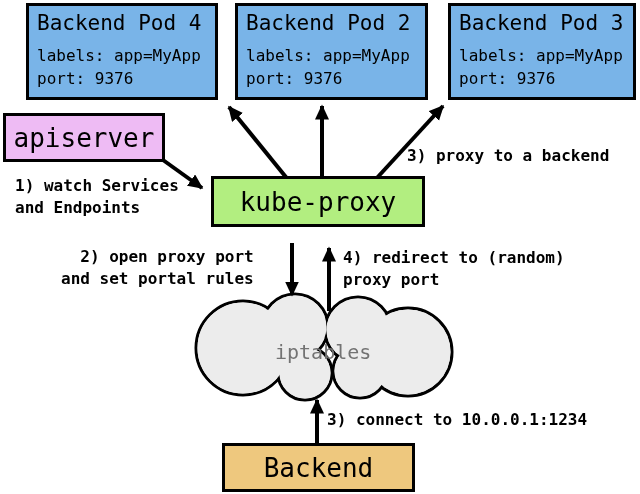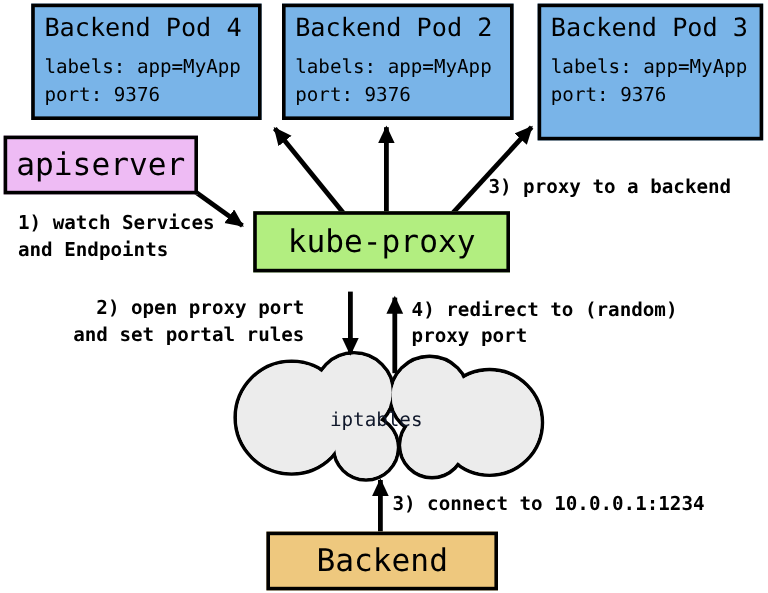--- a/index.html
+++ b/index.html
@@ -7,21 +7,21 @@
   #stage{position:relative;width:640px;height:494px;background:#ffffff;}
   #wires{position:absolute;left:0;top:0;z-index:1;}
   .box{position:absolute;box-sizing:border-box;border:3px solid #000;z-index:2;color:#000;}
   .pod{padding:2px 8px;}
   .pod-title{font-size:21px;line-height:31px;white-space:nowrap;}
   .pod-line{font-size:16px;line-height:23px;white-space:nowrap;}
   .pod-line.first{margin-top:5px;}
   .node-label-box{display:flex;align-items:center;justify-content:center;}
   .node-title{font-size:26px;white-space:nowrap;}
   .annot{position:absolute;z-index:3;font-size:16px;font-weight:bold;line-height:22px;white-space:pre;color:#000;}
-  .cloud-label{position:absolute;z-index:3;font-size:16px;color:#0f172a;white-space:nowrap;}
+  .cloud-label{position:absolute;z-index:3;font-size:20px;color:#737373;white-space:nowrap;}
 </style>
 </head>
 <body>
 
 <div id="stage" style="background: rgb(255, 255, 255);">
 
   <svg id="wires" width="640" height="494" viewBox="0 0 640 494">
     <defs>
       <marker id="ah" markerUnits="userSpaceOnUse" markerWidth="17" markerHeight="15" refX="13.5" refY="7" orient="auto">
         <path d="M0,0 L15,7 L0,14 z" fill="#000"></path>
@@ -61,21 +61,21 @@
   <div class="box pod" style="left: 26px; top: 3px; width: 192px; height: 97px; background: rgb(121, 180, 232);">
     <div class="pod-title">Backend Pod 4</div>
     <div class="pod-line first">labels: app=MyApp</div>
     <div class="pod-line">port: 9376</div>
   </div>
   <div class="box pod" style="left: 235px; top: 3px; width: 193px; height: 97px; background: rgb(121, 180, 232);">
     <div class="pod-title">Backend Pod 2</div>
     <div class="pod-line first">labels: app=MyApp</div>
     <div class="pod-line">port: 9376</div>
   </div>
-  <div class="box pod" style="left: 448px; top: 3px; width: 188px; height: 114px; background: rgb(121, 180, 232);">
+  <div class="box pod" style="left: 448px; top: 3px; width: 188px; height: 97px; background: rgb(121, 180, 232);">
     <div class="pod-title">Backend Pod 3</div>
     <div class="pod-line first">labels: app=MyApp</div>
     <div class="pod-line">port: 9376</div>
   </div>
 
   <div class="box node-label-box" style="left: 3px; top: 113px; width: 162px; height: 49px; background: rgb(238, 187, 244);">
     <div class="node-title">apiserver</div>
   </div>
 
   <div class="box node-label-box" style="left: 211px; top: 176px; width: 214px; height: 51px; background: rgb(178, 238, 128);">

